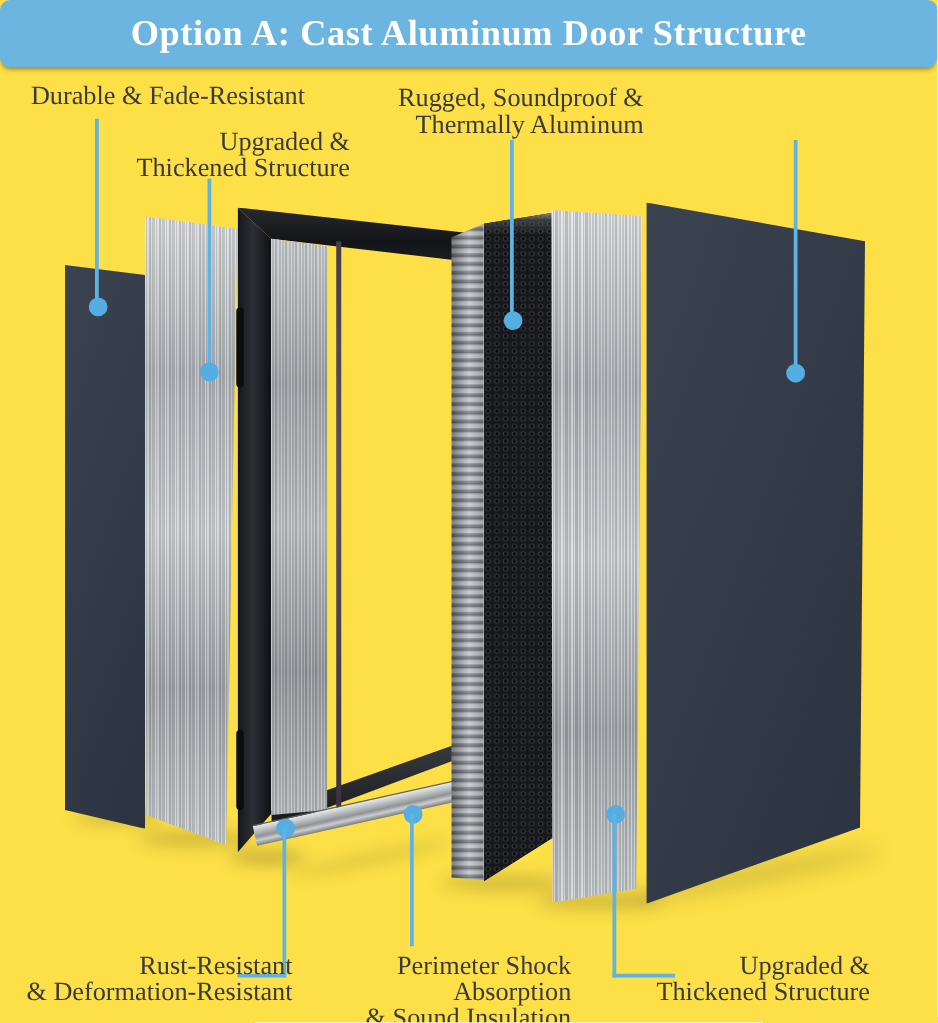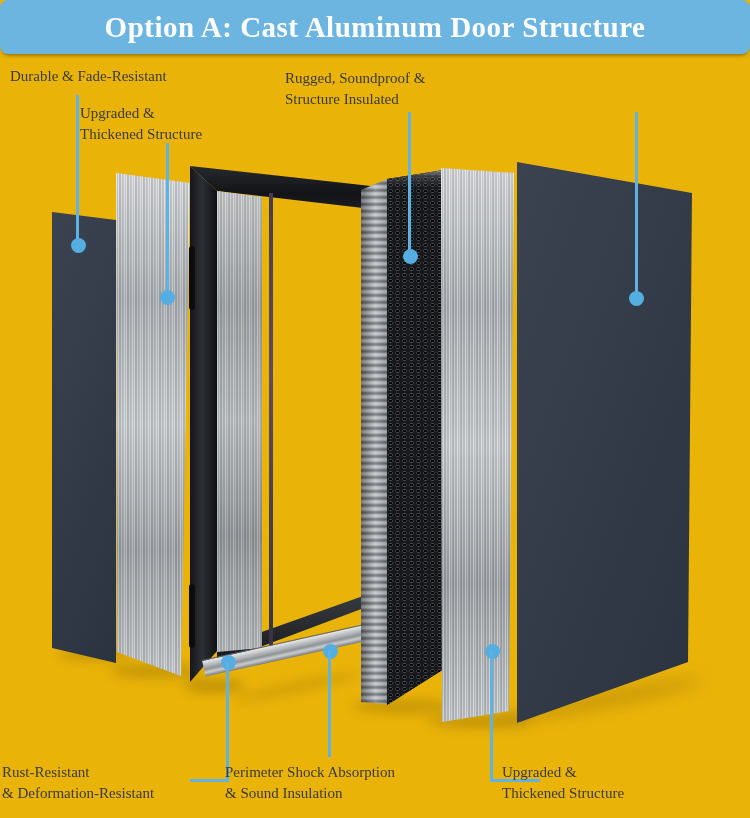--- a/index.html
+++ b/index.html
@@ -1,26 +1,26 @@
 <!DOCTYPE html>
 <html><head>
 <meta charset="utf-8">
 <style>
   html,body{margin:0;padding:0;background:#ffffff;}
-  #canvas{position:relative;width:750px;height:818px;background:#eab308;overflow:hidden;
+  #canvas{position:relative;width:750px;height:818px;background:#fde047;overflow:hidden;
           font-family:"Liberation Serif", serif;}
 
   
   .titlebar{position:absolute;left:0;top:0;width:750px;height:54px;background:#6cb5e0;
             border-radius:8px;display:flex;align-items:center;justify-content:center;
             box-shadow:0 3px 4px -2px rgba(0,0,0,.45);}
   .titlebar span{color:#ffffff;font-size:29px;font-weight:bold;letter-spacing:.5px;}
 
   
-  .lbl{position:absolute;color:#3a3a3a;font-size:15px;line-height:21px;text-align:left;}
+  .lbl{position:absolute;color:#3a3a3a;font-size:21px;line-height:21px;text-align:right;}
 
   
   .lead{position:absolute;width:3px;background:#5fb2e2;}
   .lead-h{position:absolute;height:3px;background:#5fb2e2;}
   .dot{position:absolute;width:15px;height:15px;border-radius:50%;background:#54aee2;}
 
   
   .panel{position:absolute;}
 
   .dark-skin{background:linear-gradient(110deg,#3c4350 0%,#353c49 45%,#2c3340 100%);}
@@ -129,21 +129,21 @@
 
   <div class="lbl" style="left:10px;top:66px;width:234px;">
     <span>Durable &amp; Fade-Resistant</span>
   </div>
   <div class="lbl" style="left:80px;top:103px;width:200px;">
     <div>Upgraded &amp;</div>
     <div>Thickened Structure</div>
   </div>
   <div class="lbl" style="left:285px;top:68px;width:230px;">
     <div>Rugged, Soundproof &amp;</div>
-    <div>Structure Insulated</div>
+    <div>Thermally Aluminum</div>
   </div>
 
   <div class="lbl" style="left:2px;top:762px;width:232px;">
     <div>Rust-Resistant</div>
     <div>&amp; Deformation-Resistant</div>
   </div>
   <div class="lbl" style="left:225px;top:762px;width:232px;">
     <div>Perimeter Shock Absorption</div>
     <div>&amp; Sound Insulation</div>
   </div>

